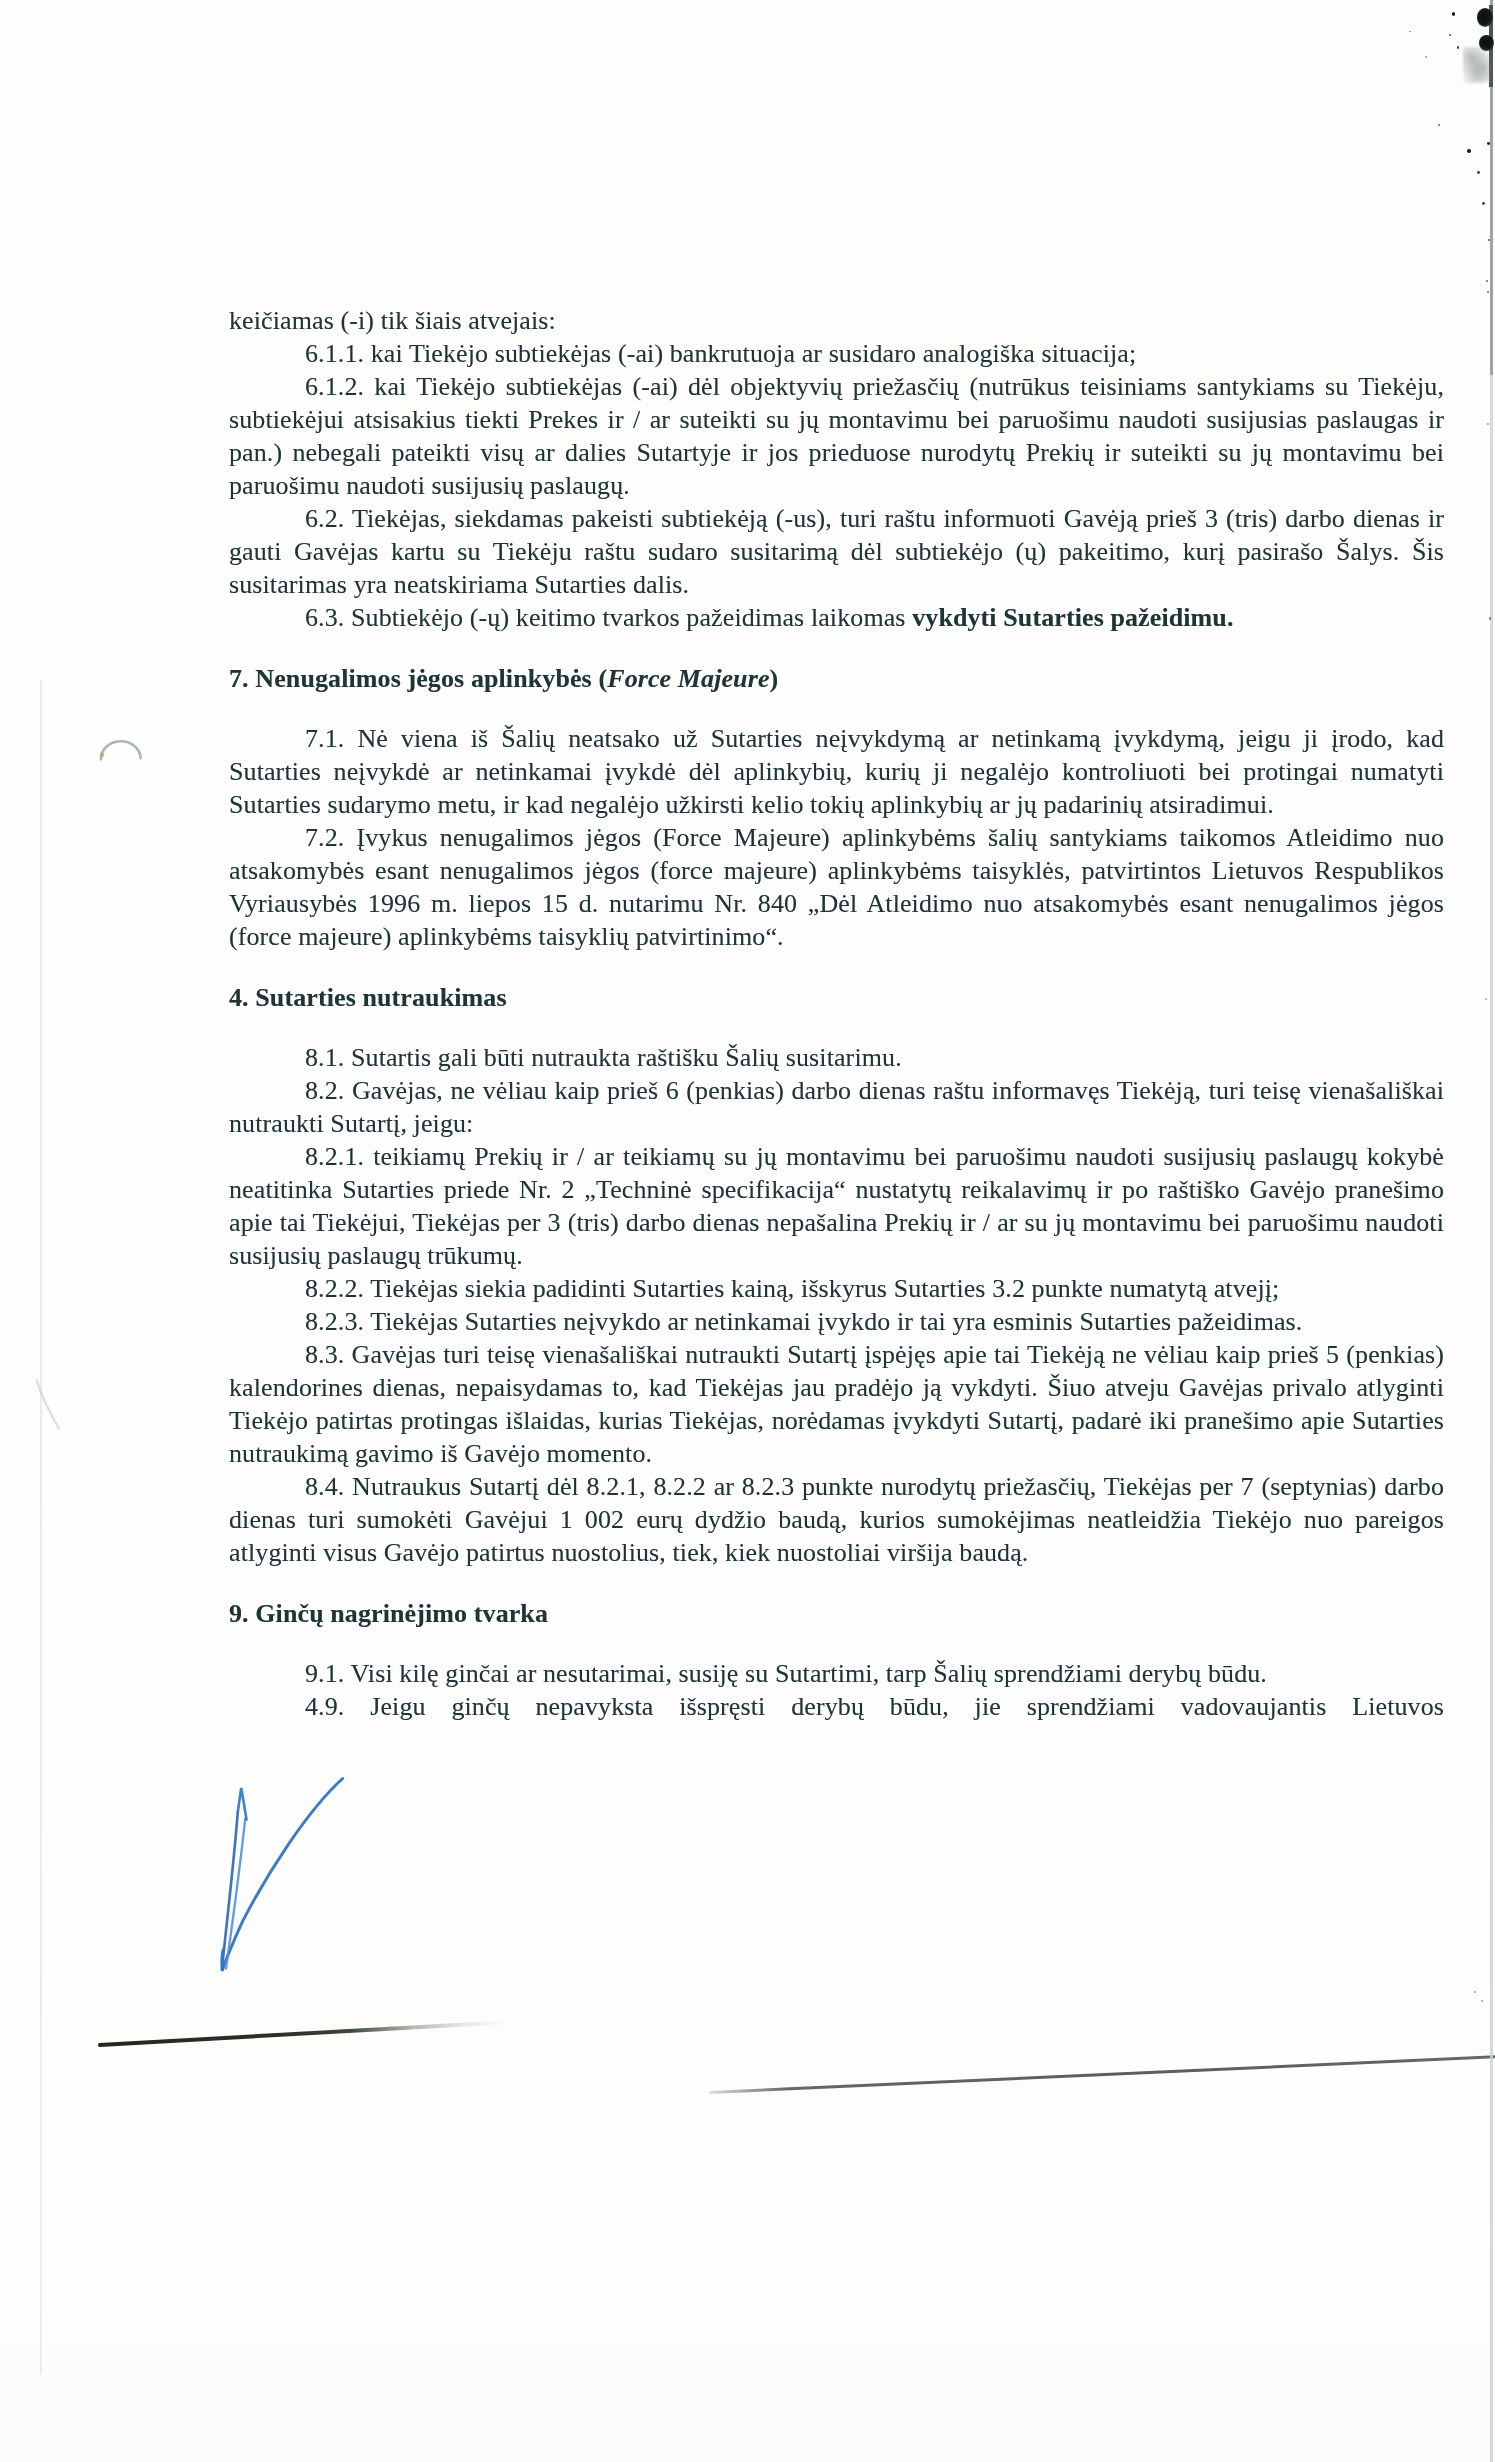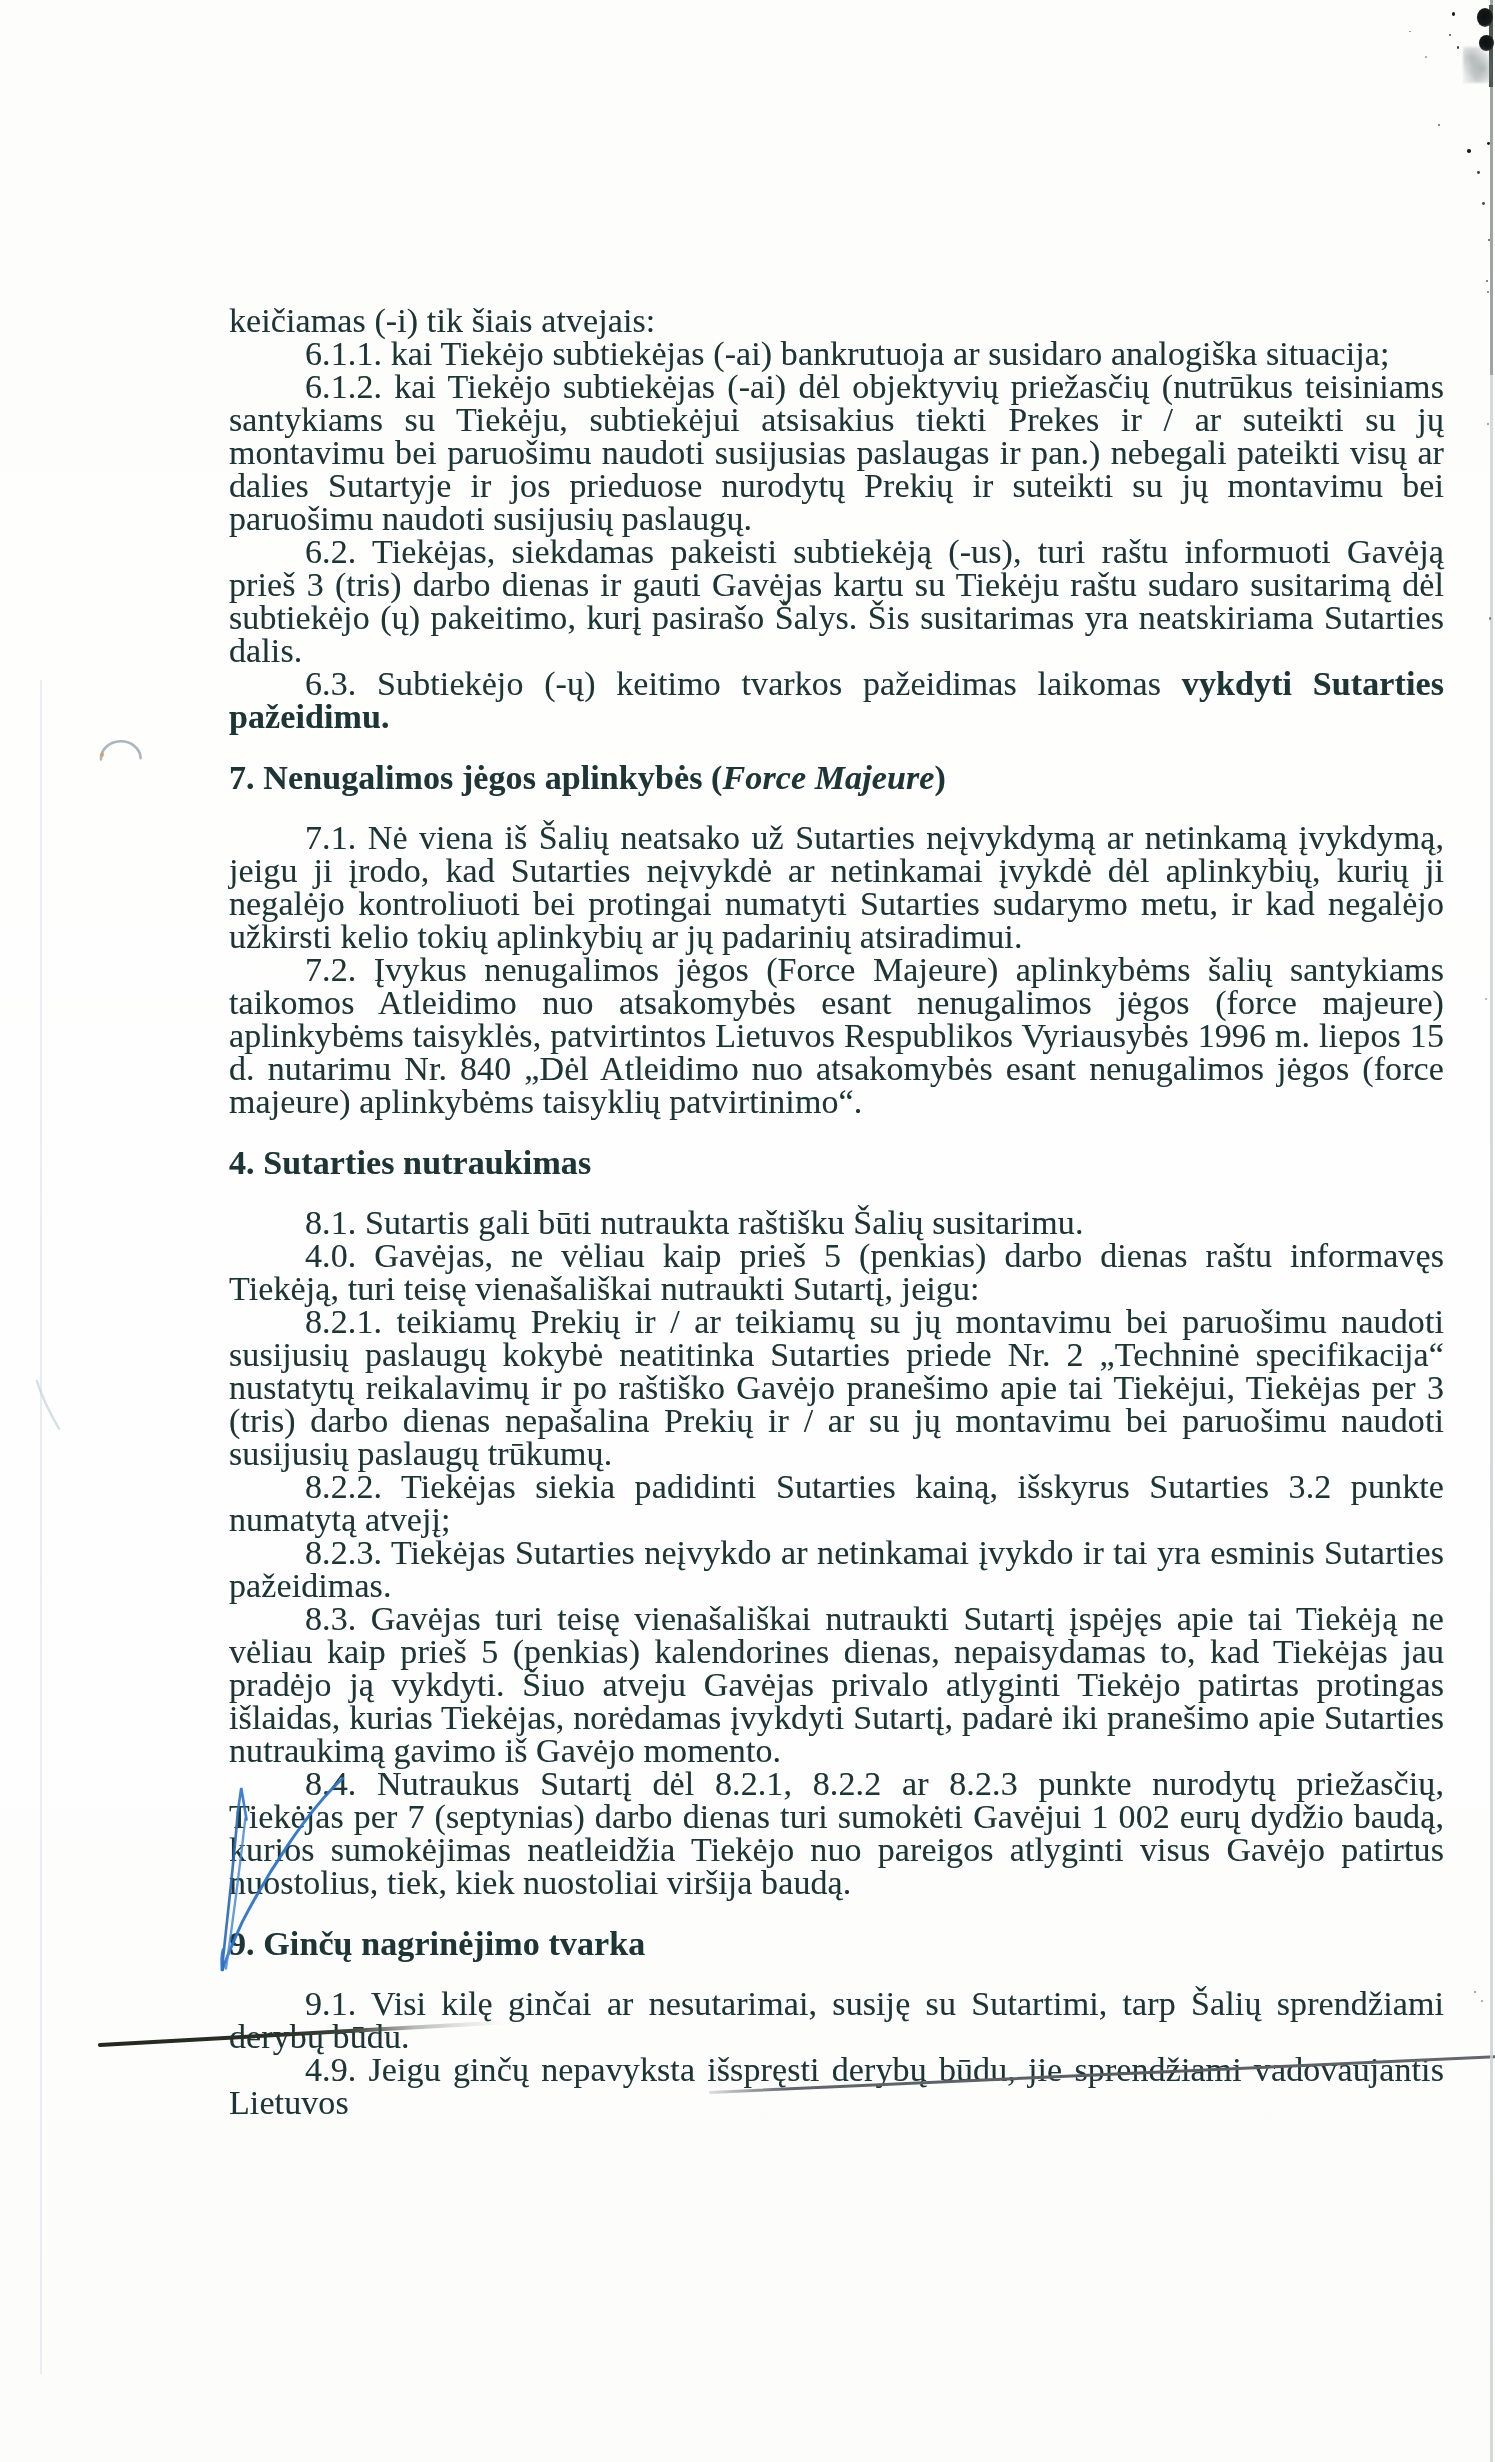--- a/index.html
+++ b/index.html
@@ -13,21 +13,21 @@
   .page{
     position:absolute;inset:0;
     background:linear-gradient(180deg,#fdfdfc 0%,#fefefe 60%,#fcfcfb 100%);
   }
   
   #doc-flow{
     position:absolute;
     left:229px;top:0;width:1215px;
     padding-top:304px;
     color:#1e3536;
-    font-size:34px;
+    font-size:26px;
     line-height:33px;
     letter-spacing:0.1px;
     text-shadow:0 0 0.6px rgba(25,48,50,0.35);
   }
   .para{text-align:justify;}
   .para.indent{text-indent:76px;}
   .para.jlast{text-align-last:justify;}
   .heading{
     font-weight:bold;
     margin-top:28px;
@@ -75,21 +75,21 @@
       <div class="para"><span>keičiamas (-i) tik šiais atvejais:</span></div>
       <div class="para indent"><span>6.1.1. kai Tiekėjo subtiekėjas (-ai) bankrutuoja ar susidaro analogiška situacija;</span></div>
       <div class="para indent"><span>6.1.2. kai Tiekėjo subtiekėjas (-ai) dėl objektyvių priežasčių (nutrūkus teisiniams santykiams su Tiekėju, subtiekėjui atsisakius tiekti Prekes ir / ar suteikti su jų montavimu bei paruošimu naudoti susijusias paslaugas ir pan.) nebegali pateikti visų ar dalies Sutartyje ir jos prieduose nurodytų Prekių ir suteikti su jų montavimu bei paruošimu naudoti susijusių paslaugų.</span></div>
       <div class="para indent"><span>6.2. Tiekėjas, siekdamas pakeisti subtiekėją (-us), turi raštu informuoti Gavėją prieš 3 (tris) darbo dienas ir gauti Gavėjas kartu su Tiekėju raštu sudaro susitarimą dėl subtiekėjo (ų) pakeitimo, kurį pasirašo Šalys. Šis susitarimas yra neatskiriama Sutarties dalis.</span></div>
       <div class="para indent"><span>6.3. Subtiekėjo (-ų) keitimo tvarkos pažeidimas laikomas </span><span class="rb">vykdyti Sutarties pažeidimu.</span></div>
       <div class="heading"><span class="rb">7. Nenugalimos jėgos aplinkybės (</span><span class="rb ri">Force Majeure</span><span class="rb">)</span></div>
       <div class="para indent"><span>7.1. Nė viena iš Šalių neatsako už Sutarties neįvykdymą ar netinkamą įvykdymą, jeigu ji įrodo, kad Sutarties neįvykdė ar netinkamai įvykdė dėl aplinkybių, kurių ji negalėjo kontroliuoti bei protingai numatyti Sutarties sudarymo metu, ir kad negalėjo užkirsti kelio tokių aplinkybių ar jų padarinių atsiradimui.</span></div>
       <div class="para indent"><span>7.2. Įvykus nenugalimos jėgos (Force Majeure) aplinkybėms šalių santykiams taikomos Atleidimo nuo atsakomybės esant nenugalimos jėgos (force majeure) aplinkybėms taisyklės, patvirtintos Lietuvos Respublikos Vyriausybės 1996 m. liepos 15 d. nutarimu Nr. 840 „Dėl Atleidimo nuo atsakomybės esant nenugalimos jėgos (force majeure) aplinkybėms taisyklių patvirtinimo“.</span></div>
       <div class="heading"><span class="rb">4. Sutarties nutraukimas</span></div>
       <div class="para indent"><span>8.1. Sutartis gali būti nutraukta raštišku Šalių susitarimu.</span></div>
-      <div class="para indent"><span>4.0. Gavėjas, ne vėliau kaip prieš 5 (penkias) darbo dienas raštu informavęs Tiekėją, turi teisę vienašališkai nutraukti Sutartį, jeigu:</span></div>
+      <div class="para indent"><span>8.2. Gavėjas, ne vėliau kaip prieš 6 (penkias) darbo dienas raštu informavęs Tiekėją, turi teisę vienašališkai nutraukti Sutartį, jeigu:</span></div>
       <div class="para indent"><span>8.2.1. teikiamų Prekių ir / ar teikiamų su jų montavimu bei paruošimu naudoti susijusių paslaugų kokybė neatitinka Sutarties priede Nr. 2 „Techninė specifikacija“ nustatytų reikalavimų ir po raštiško Gavėjo pranešimo apie tai Tiekėjui, Tiekėjas per 3 (tris) darbo dienas nepašalina Prekių ir / ar su jų montavimu bei paruošimu naudoti susijusių paslaugų trūkumų.</span></div>
       <div class="para indent"><span>8.2.2. Tiekėjas siekia padidinti Sutarties kainą, išskyrus Sutarties 3.2 punkte numatytą atvejį;</span></div>
       <div class="para indent"><span>8.2.3. Tiekėjas Sutarties neįvykdo ar netinkamai įvykdo ir tai yra esminis Sutarties pažeidimas.</span></div>
       <div class="para indent"><span>8.3. Gavėjas turi teisę vienašališkai nutraukti Sutartį įspėjęs apie tai Tiekėją ne vėliau kaip prieš 5 (penkias) kalendorines dienas, nepaisydamas to, kad Tiekėjas jau pradėjo ją vykdyti. Šiuo atveju Gavėjas privalo atlyginti Tiekėjo patirtas protingas išlaidas, kurias Tiekėjas, norėdamas įvykdyti Sutartį, padarė iki pranešimo apie Sutarties nutraukimą gavimo iš Gavėjo momento.</span></div>
       <div class="para indent"><span>8.4. Nutraukus Sutartį dėl 8.2.1, 8.2.2 ar 8.2.3 punkte nurodytų priežasčių, Tiekėjas per 7 (septynias) darbo dienas turi sumokėti Gavėjui 1 002 eurų dydžio baudą, kurios sumokėjimas neatleidžia Tiekėjo nuo pareigos atlyginti visus Gavėjo patirtus nuostolius, tiek, kiek nuostoliai viršija baudą.</span></div>
       <div class="heading"><span class="rb">9. Ginčų nagrinėjimo tvarka</span></div>
       <div class="para indent"><span>9.1. Visi kilę ginčai ar nesutarimai, susiję su Sutartimi, tarp Šalių sprendžiami derybų būdu.</span></div>
       <div class="para indent jlast"><span>4.9. Jeigu ginčų nepavyksta išspręsti derybų būdu, jie sprendžiami vadovaujantis Lietuvos</span></div>
     </div>
 

